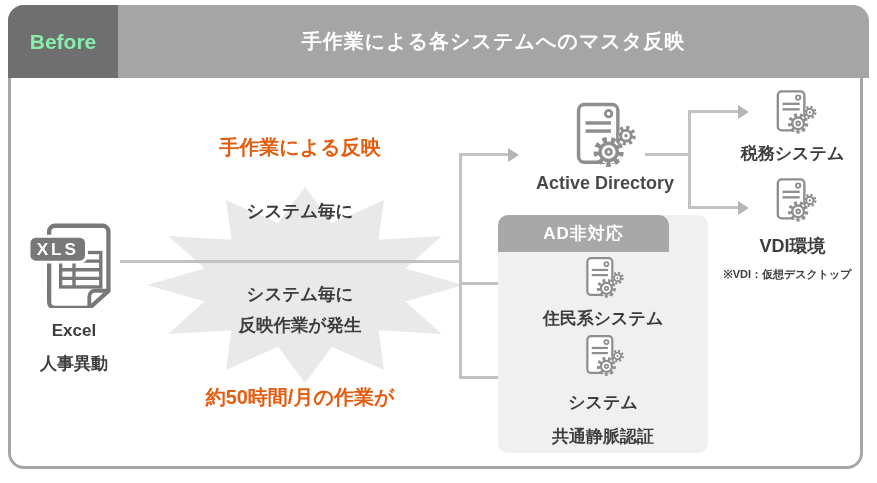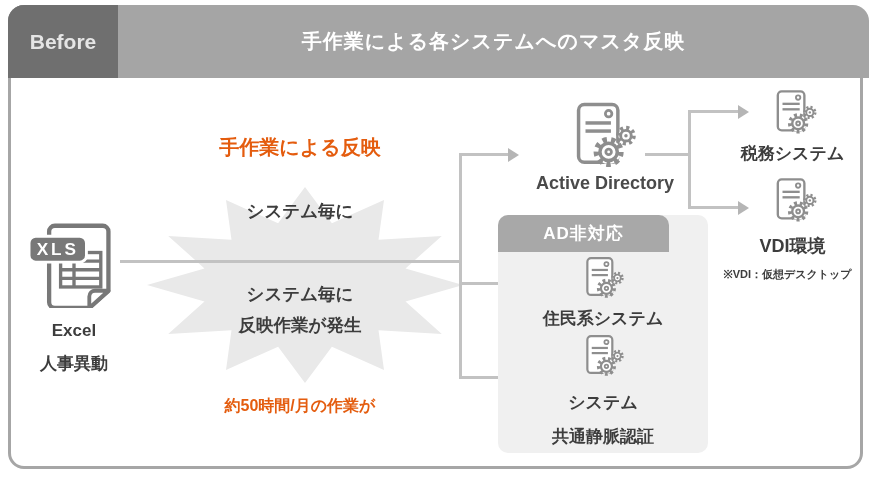--- a/index.html
+++ b/index.html
@@ -11,21 +11,21 @@
   .panel{left:8px;top:5px;width:855px;height:464px;border:3px solid #a6a6a6;
          border-radius:16px;background:#fff;box-sizing:border-box;}
 
   
   .header-bar{left:8px;top:5px;width:861px;height:73px;background:var(--bar_bg,#a5a5a5);
               border-radius:16px 16px 0 0;display:flex;align-items:center;justify-content:center;
               padding-left:110px;box-sizing:border-box;}
   .header-title{color:#fff;font-size:20px;font-weight:bold;letter-spacing:1px;text-align:center;}
   .before-badge{left:8px;top:5px;width:110px;height:73px;background:var(--badge_bg,#6f6f6f);
                 border-radius:16px 0 0 0;display:flex;align-items:center;justify-content:center;}
-  .before-badge span{color:#e5e5e5;font-size:21px;font-weight:bold;}
+  .before-badge span{color:#86efac;font-size:21px;font-weight:bold;}
 
   
   .accent{color:var(--accent,#e45c0e);font-weight:bold;}
   .dark{color:var(--text,#3d3d3d);font-weight:bold;}
   .center{text-align:center;}
 
   
   .hline,.vline{background:var(--line,#c2c2c2);}
   .arrowhead{width:0;height:0;border-top:7px solid transparent;border-bottom:7px solid transparent;
              border-left:11px solid #b5b5b5;}
@@ -121,21 +121,21 @@
 <div class="abs accent center" style="left:147px;top:134px;width:306px;font-size:20px">手作業による反映</div>
 
 <div class="abs dark center" style="left:150px;top:196px;width:300px;font-size:17.5px;line-height:31px">
   <div>システム毎に</div>
 </div>
 <div class="abs dark center" style="left:150px;top:279px;width:300px;font-size:17.5px;line-height:31px">
   <div>システム毎に</div>
   <div>反映作業が発生</div>
 </div>
 
-<div class="abs accent center" style="left:140px;top:388px;width:320px;font-size:16px;line-height:35px">
+<div class="abs accent center" style="left:140px;top:380px;width:320px;font-size:20px;line-height:35px">
   <div>約50時間/月の作業が</div>
 </div>
 
 <svg class="abs" style="left:567px;top:101px" width="74" height="74">
     <use href="#icon-server"></use>
   </svg>
 <div class="abs center" style="left:515px;top:173px;width:180px;font-size:18px;font-weight:bold;color:#4a4a4a">Active Directory</div>
 
 <svg class="abs" style="left:770px;top:89px" width="50" height="50">
     <use href="#icon-server"></use>

